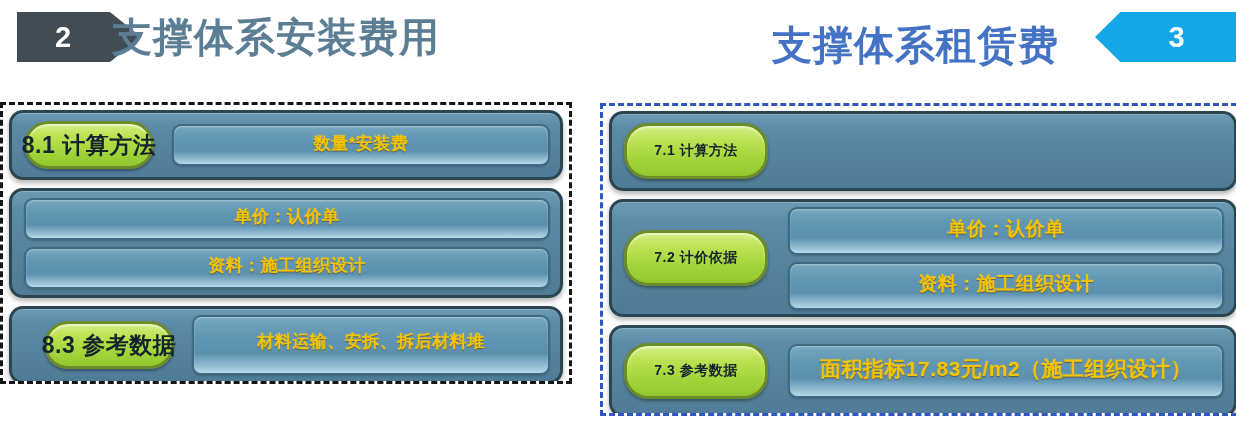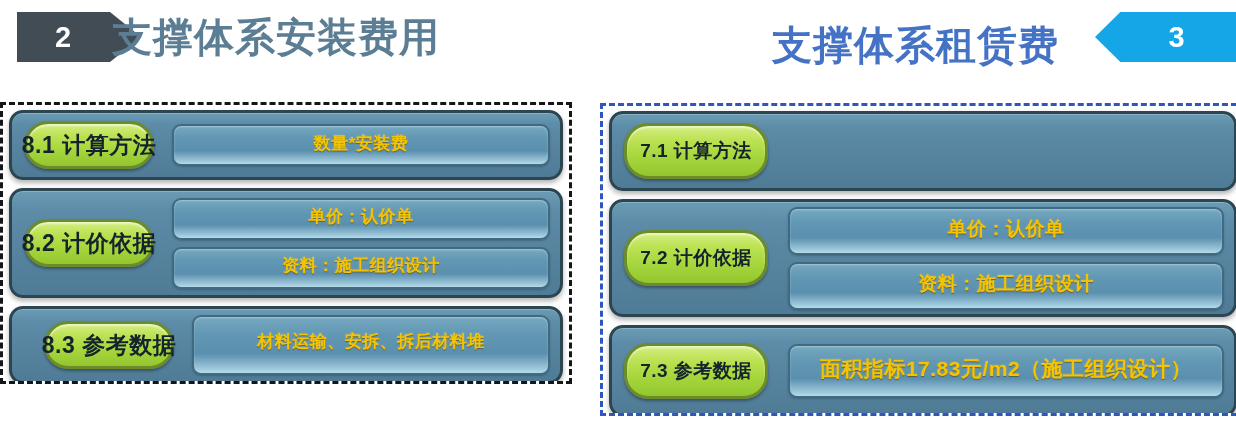--- a/index.html
+++ b/index.html
@@ -161,21 +161,21 @@
     color: #15232c;
     font-size: 23px;
     font-weight: bold;
     letter-spacing: 0.5px;
     display: flex;
     align-items: center;
     justify-content: center;
     white-space: nowrap;
   }
   .panel-left .pill  { width: 124px; height: 42px; margin-right: 18px; }
-  .panel-right .pill { width: 138px; height: 50px; margin-right: 20px; font-size: 19px; }
+  .panel-right .pill { width: 138px; height: 50px; margin-right: 20px; font-size: 14px; }
 
   
   .bars {
     flex: 1 1 auto;
     display: flex;
     flex-direction: column;
     justify-content: center;
     gap: 7px;
     min-width: 0;
   }
@@ -234,21 +234,20 @@
   <div class="card card-c1">
     <div class="pill">8.1 计算方法</div>
     <div class="bars">
       <div class="bar">
         <span class="bar-txt">数量*安装费</span>
       </div>
     </div>
   </div>
 
   <div class="card card-c2">
-    <div class="pill">8.2 计价依据</div>
     <div class="bars">
       <div class="bar">
         <span class="bar-txt">单价：认价单</span>
       </div>
       <div class="bar">
         <span class="bar-txt">资料：施工组织设计</span>
       </div>
     </div>
   </div>
 

